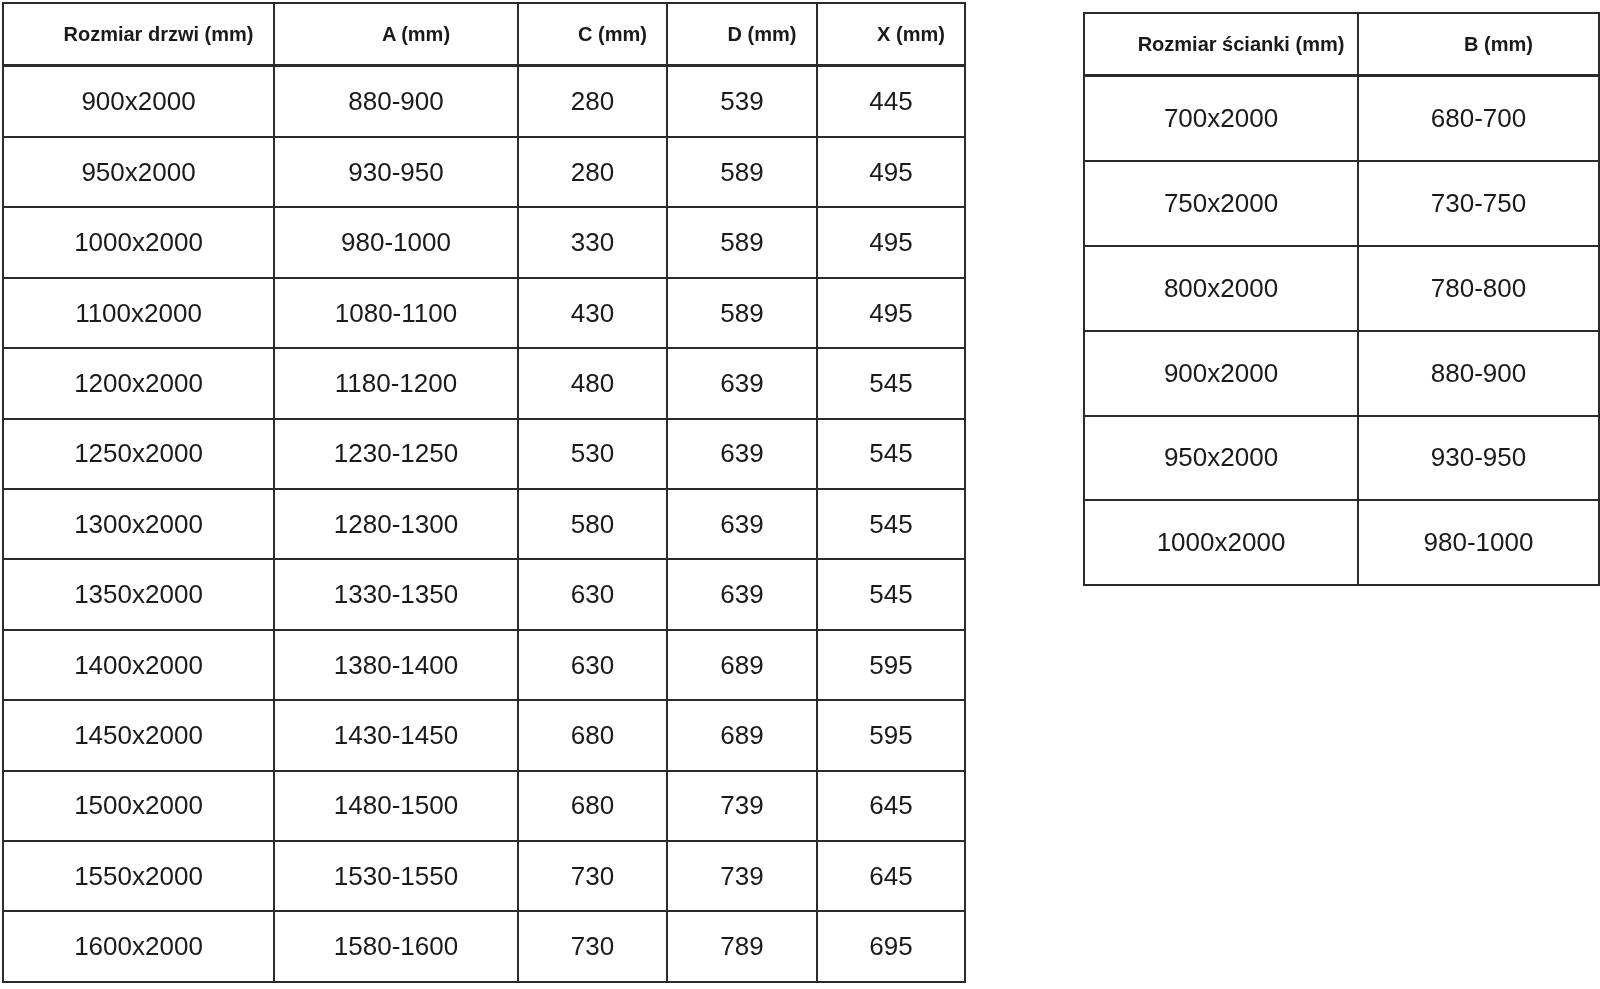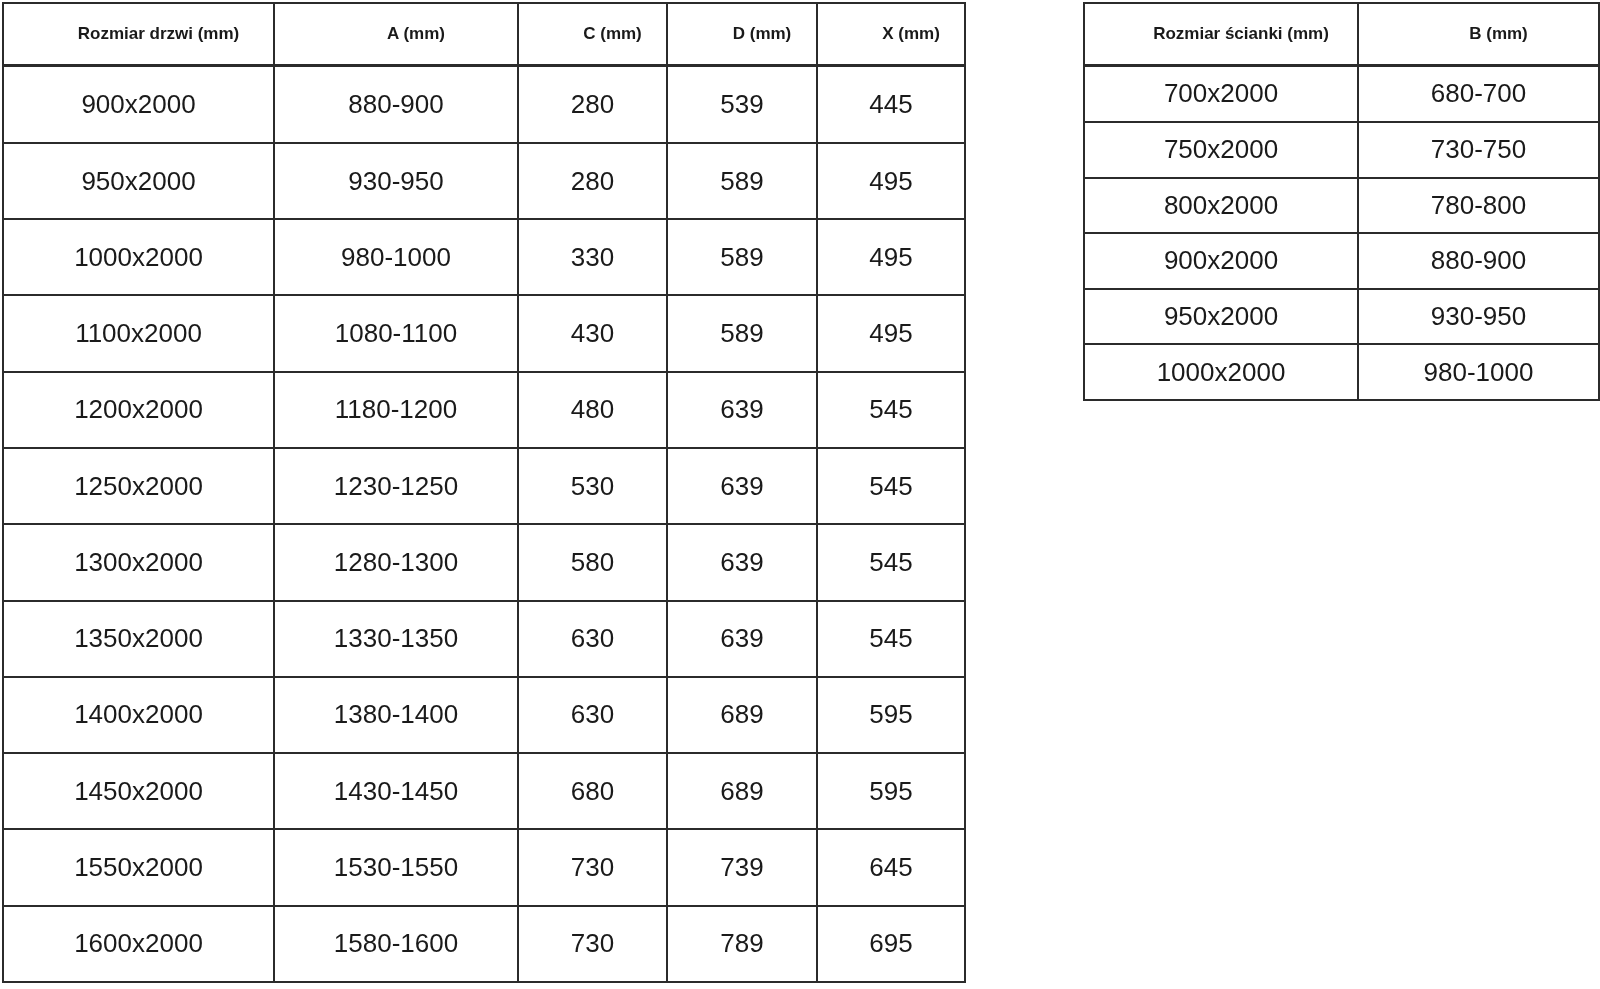--- a/index.html
+++ b/index.html
@@ -24,40 +24,40 @@
   table.spec th, table.spec td {
     border: 2px solid #2b2b2b;
     text-align: center;
     vertical-align: middle;
     padding: 0;
     overflow: hidden;
     white-space: nowrap;
   }
   table.spec th {
     font-weight: bold;
-    font-size: 17px;
+    font-size: 20px;
     height: 60px;
     border-bottom-width: 3px;
     padding-left: 40px;
   }
   table.spec td {
     font-size: 26px;
     font-weight: normal;
   }
   #door-table {
     left: 2px;
     top: 2px;
     width: 962px;
     height: 981px;
   }
   #wall-table {
     left: 1083px;
-    top: 2px;
+    top: 12px;
     width: 515px;
-    height: 399px;
+    height: 574px;
   }
 </style>
 </head>
 <body>
 
 <table class="spec" id="door-table">
   <colgroup>
     <col style="width:271px">
     <col style="width:244px">
     <col style="width:149px">
@@ -138,20 +138,27 @@
         <td>595</td>
       </tr>
       <tr>
         <td>1450x2000</td>
         <td>1430-1450</td>
         <td>680</td>
         <td>689</td>
         <td>595</td>
       </tr>
       <tr>
+        <td>1500x2000</td>
+        <td>1480-1500</td>
+        <td>680</td>
+        <td>739</td>
+        <td>645</td>
+      </tr>
+      <tr>
         <td>1550x2000</td>
         <td>1530-1550</td>
         <td>730</td>
         <td>739</td>
         <td>645</td>
       </tr>
       <tr>
         <td>1600x2000</td>
         <td>1580-1600</td>
         <td>730</td>

